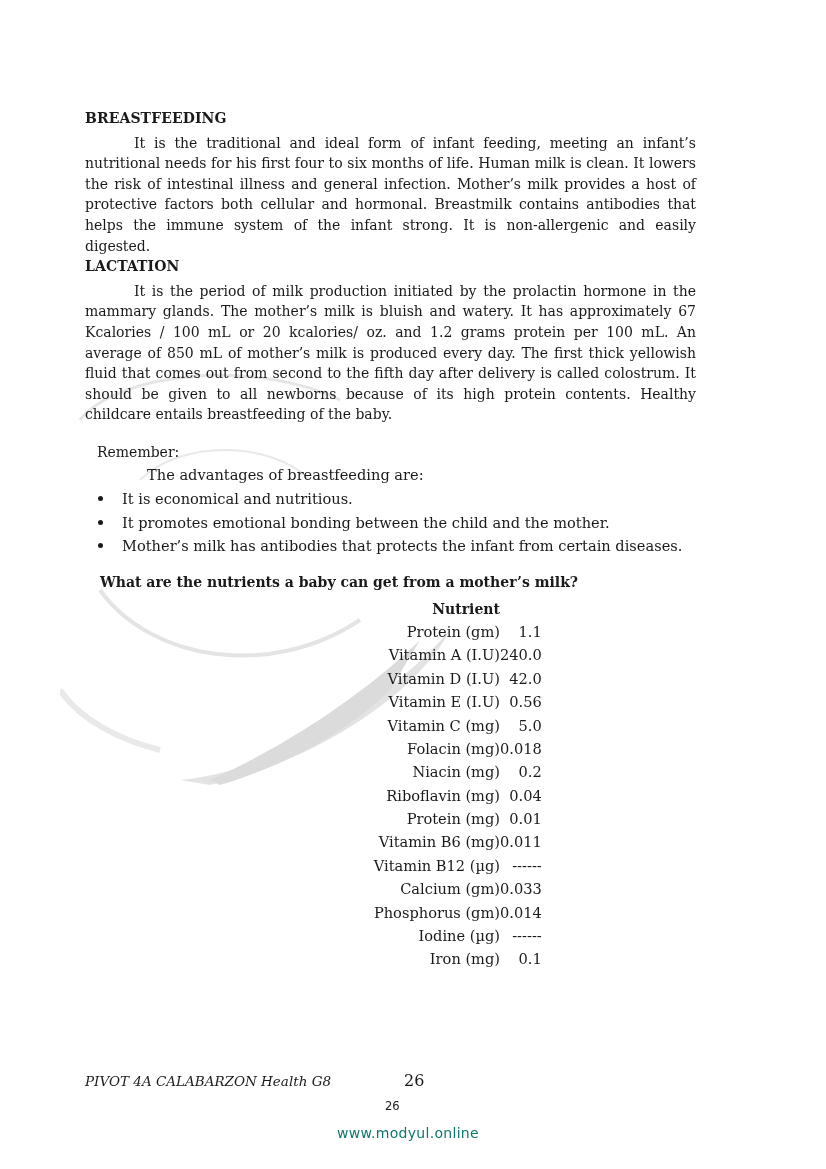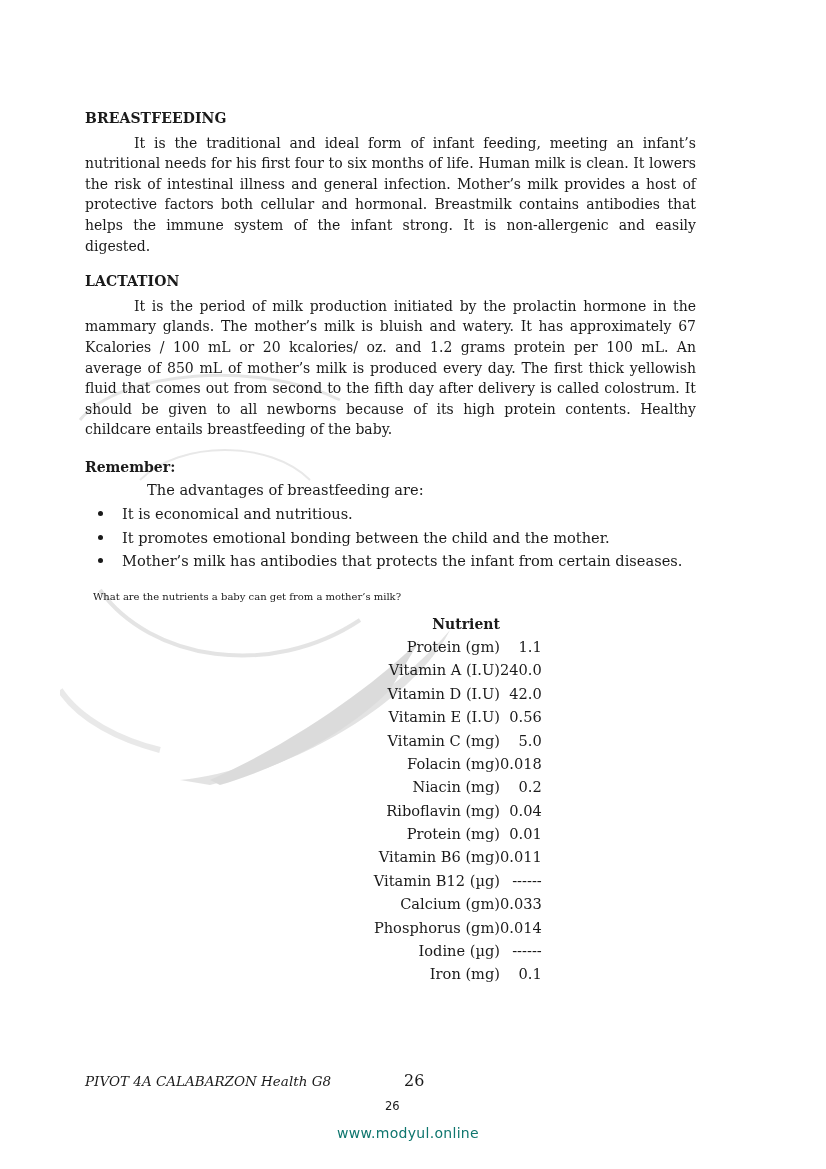--- a/index.html
+++ b/index.html
@@ -3,27 +3,27 @@
 <meta charset="utf-8">
 <style>
   html, body { margin:0; padding:0; background:#ffffff; }
   body { width:826px; height:1169px; position:relative; overflow:hidden;
          font-family:"DejaVu Serif","Liberation Serif",serif; color:#1a1a1a; }
   .page { position:absolute; left:0; top:0; width:826px; height:1169px; }
   .watermark { position:absolute; left:60px; top:360px; width:420px; height:440px; opacity:0.55; z-index:0; }
   .content { position:absolute; left:85px; top:108px; width:611px; z-index:1; font-size:14.6px; line-height:20.6px; }
   h2 { font-family:"DejaVu Serif",serif; font-weight:bold; font-size:14px; margin:0 0 4px 0; letter-spacing:0.1px; }
   p.body { margin:0; text-align:justify; text-indent:49px; font-size:14px; line-height:20.6px; }
-  .sec-lact { margin-top:15px; }
-  .remember { margin-top:17px; margin-left:0; font-weight:bold; font-size:14px; }
+  .sec-lact { margin-top:0; }
+  .remember { margin-top:17px; margin-left:12px; font-weight:normal; font-size:14px; }
   .intro { margin-left:62px; margin-top:2px; }
   ul.bullets { list-style:none; margin:2px 0 0 0; padding:0; }
   ul.bullets li { position:relative; padding-left:37px; line-height:23.5px; }
   ul.bullets li .dot { position:absolute; left:13px; top:9px; width:5px; height:5px; border-radius:50%; background:#1a1a1a; }
-  .question { margin-top:14px; margin-left:8px; font-weight:normal; font-size:10px; }
+  .question { margin-top:14px; margin-left:15px; font-weight:bold; font-size:14px; }
   table.nut { border-collapse:collapse; margin-left:63px; margin-top:5px; }
   table.nut td, table.nut th { padding:0; height:23.4px; font-size:14.6px; text-align:right; vertical-align:middle; font-weight:normal; }
   table.nut th { font-weight:bold; font-size:14px; }
   table.nut td.name { width:352px; }
   .footer { position:absolute; top:1073px; left:85px; font-family:"DejaVu Serif",serif; font-style:italic; font-size:13.5px; }
   .pgnum { position:absolute; top:1071px; left:404px; font-family:"DejaVu Serif",serif; font-size:16px; }
   .pgnum2 { position:absolute; top:1099px; left:385px; font-family:"DejaVu Sans",sans-serif; font-size:11.5px; }
   .site { position:absolute; top:1125px; left:337px; font-family:"DejaVu Sans",sans-serif; font-size:14px; color:#0f766e; letter-spacing:0.3px; }
 </style>
 </head>

